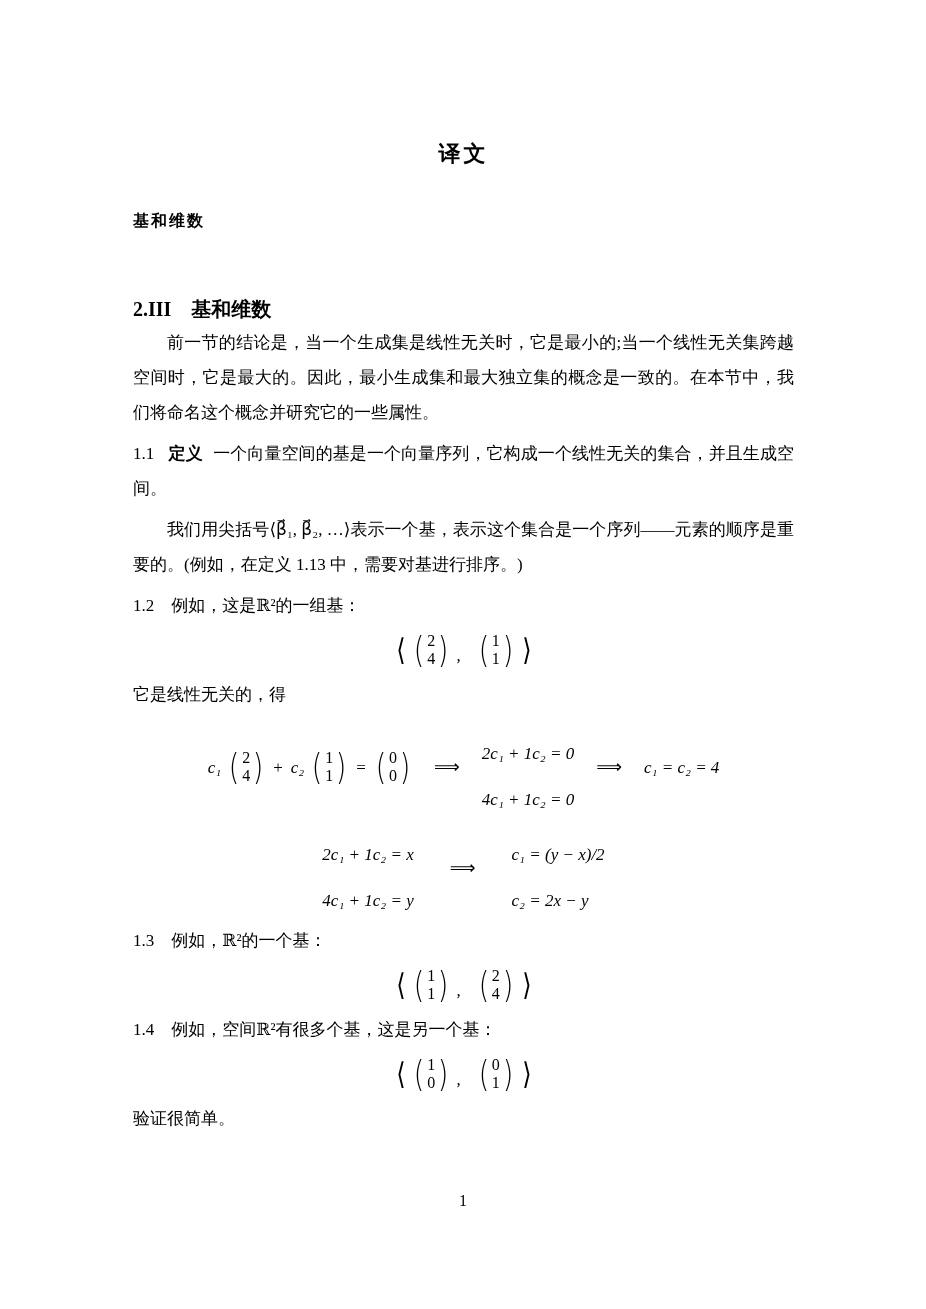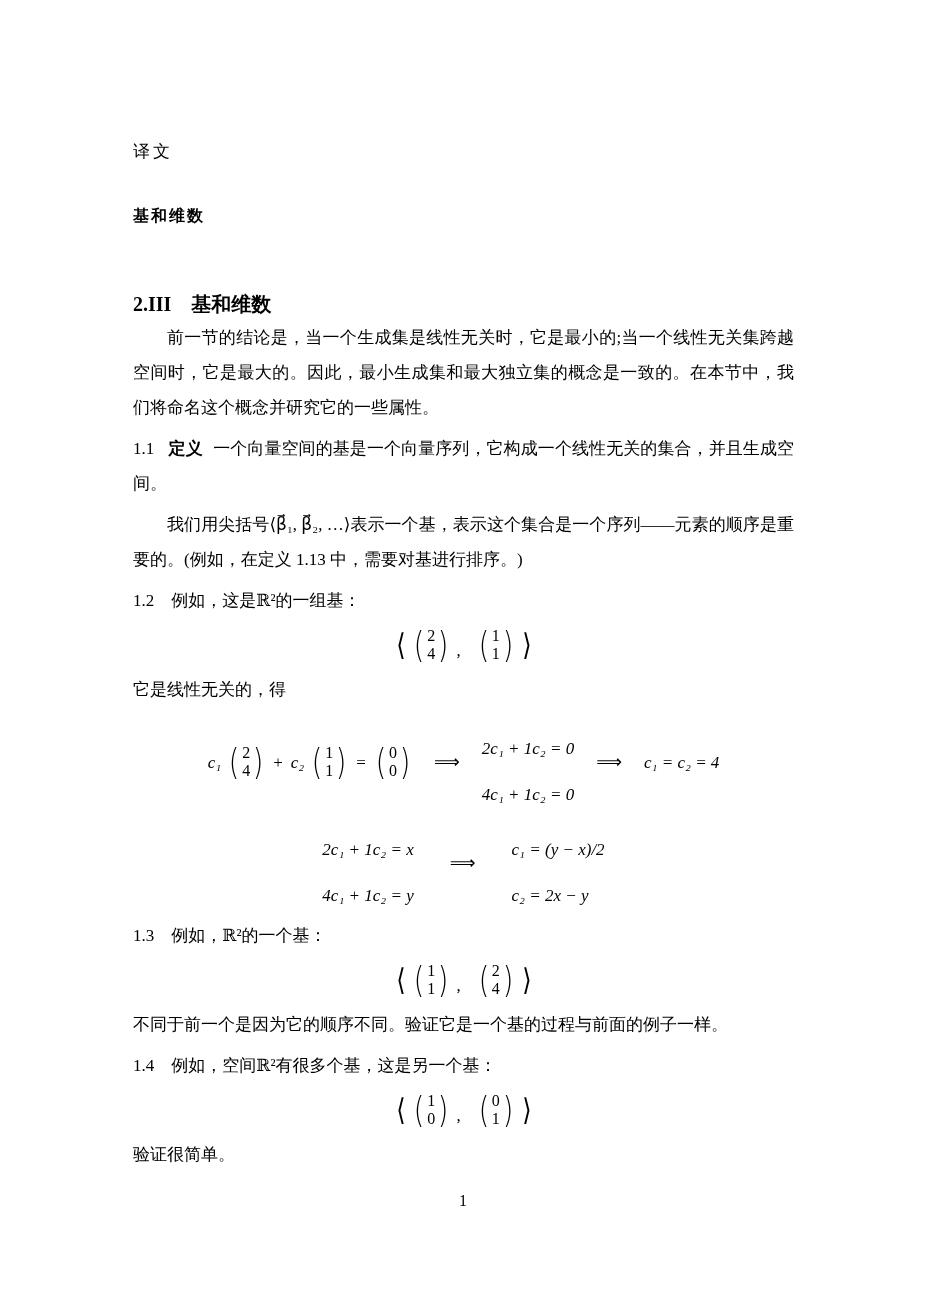--- a/index.html
+++ b/index.html
@@ -13,22 +13,23 @@
     width: 926px;
     height: 1309px;
     margin: 0 auto;
     background: #ffffff;
     overflow: hidden;
   }
   .inner {
     padding: 143px 132px 0 133px;
   }
   .doc-title {
-    font-size: 17px;
-    font-weight: normal;
+    text-align: center;
+    font-size: 22px;
+    font-weight: bold;
     letter-spacing: 3px;
     line-height: 1;
   }
   .doc-subtitle {
     text-align: left;
     font-size: 16px;
     font-weight: bold;
     letter-spacing: 2px;
     line-height: 1;
     margin-top: 48px;
@@ -235,21 +236,20 @@
         <span class="paren">(</span>
         <span class="col">
           <span>2</span>
           <span>4</span>
         </span>
         <span class="paren">)</span>
       </span>
       <span class="angle">⟩</span>
     </div>
 
-    <p class="body">不同于前一个是因为它的顺序不同。验证它是一个基的过程与前面的例子一样。</p>
 
     <p class="body">1.4　例如，空间ℝ²有很多个基，这是另一个基：</p>
 
     <div class="mathline">
       <span class="angle">⟨</span>
       <span class="vec">
         <span class="paren">(</span>
         <span class="col">
           <span>1</span>
           <span>0</span>

